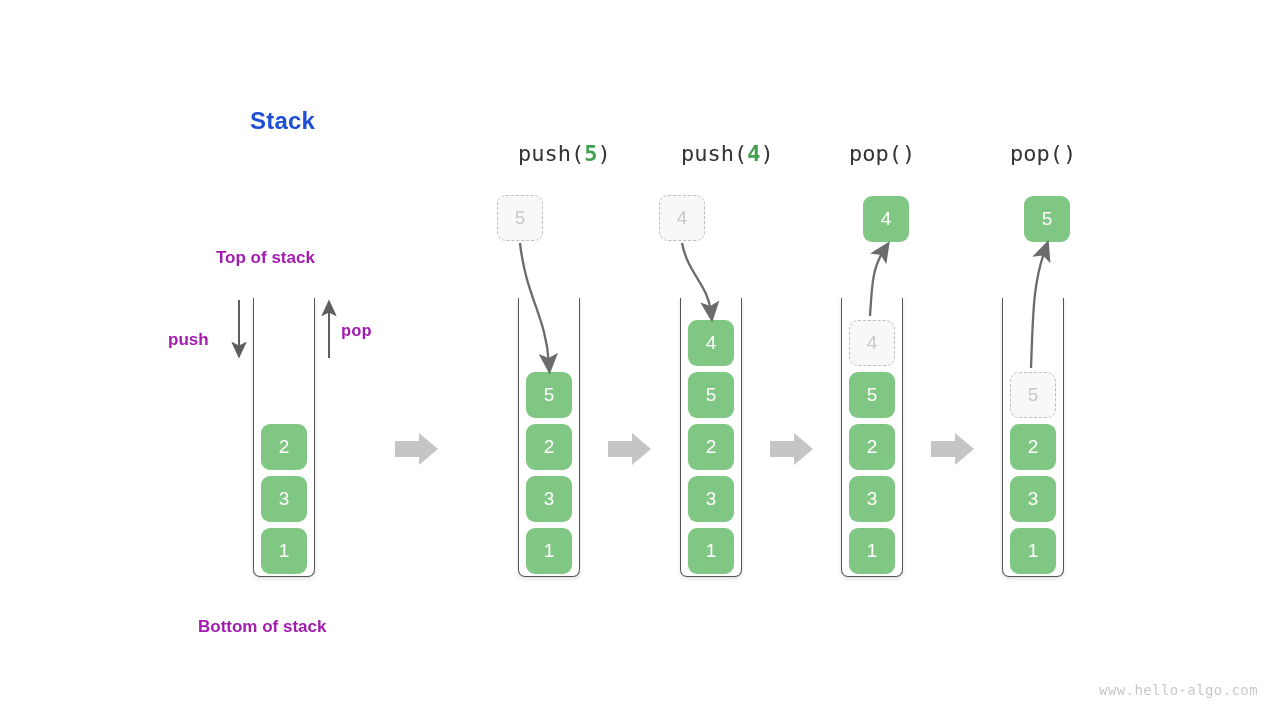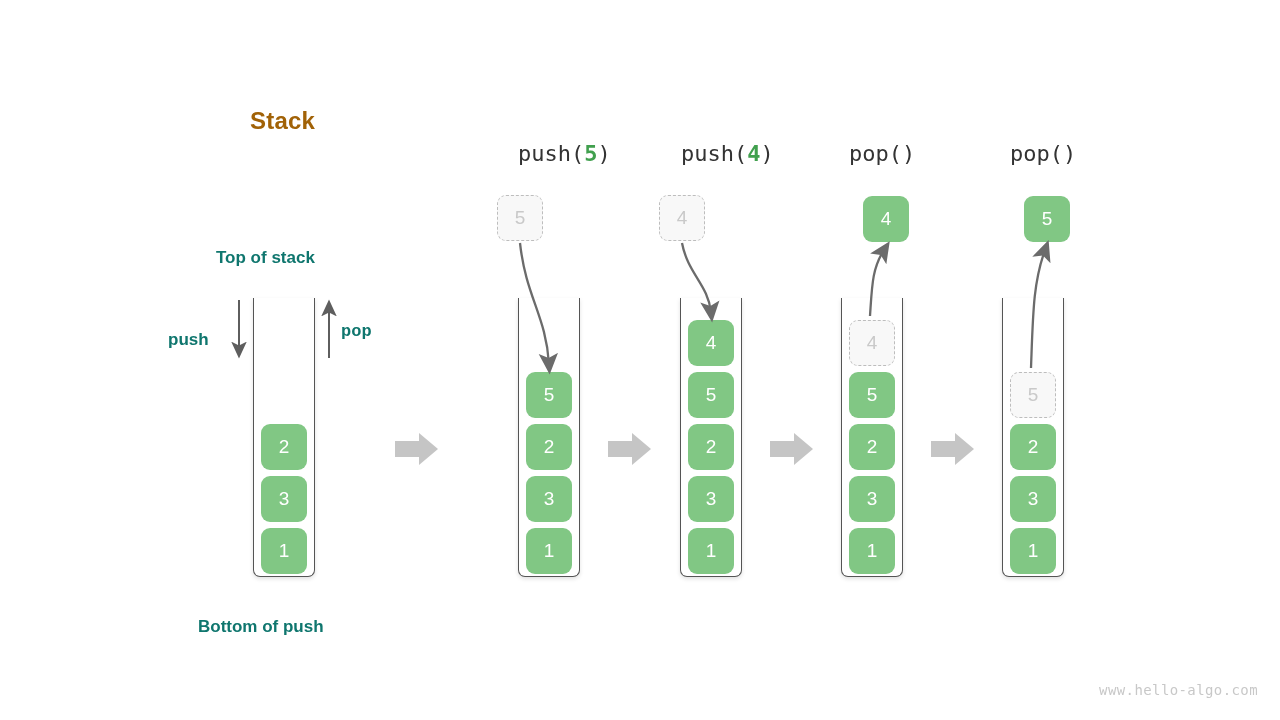--- a/index.html
+++ b/index.html
@@ -16,28 +16,28 @@
     font-family: "Liberation Sans", sans-serif;
   }
 
   
   .stack-title {
     position: absolute;
     left: 250px;
     top: 107px;
     font-size: 24px;
     font-weight: bold;
-    color: #a16207;
+    color: #1d4ed8;
     letter-spacing: .2px;
   }
   .caption {
     position: absolute;
     font-size: 17px;
     font-weight: bold;
-    color: #0f766e;
+    color: #a21caf;
     white-space: nowrap;
   }
   .caption.top-of-stack { left: 216px; top: 248px; }
   .caption.bottom-of-stack { left: 198px; top: 617px; }
   .caption.push-label { left: 168px; top: 330px; }
   .caption.pop-label  { left: 341px; top: 322px; font-family: Liberation Mono, monospace; }
 
   .op-header {
     position: absolute;
     top: 141px;
@@ -107,21 +107,21 @@
   .vec { position: absolute; overflow: visible; }
 </style>
 </head>
 <body>
 
 <div id="canvas">
 
   <div class="stack-title">Stack</div>
 
   <div class="caption top-of-stack">Top of stack</div>
-  <div class="caption bottom-of-stack">Bottom of push</div>
+  <div class="caption bottom-of-stack">Bottom of stack</div>
   <div class="caption push-label">push</div>
   <div class="caption pop-label">pop</div>
 
   <svg class="vec" style="left:228px; top:298px;" width="24" height="64" viewBox="0 0 24 64">
     <defs>
       <marker id="ah-dark" markerWidth="9" markerHeight="9" refX="4.2" refY="4.5" orient="auto">
         <path d="M0,0.6 L8.4,4.5 L0,8.4 L1.9,4.5 Z" fill="#5e5e5e"></path>
       </marker>
     </defs>
     <line x1="11" y1="2" x2="11" y2="52" stroke="#5e5e5e" stroke-width="2" marker-end="url(#ah-dark)"></line>

